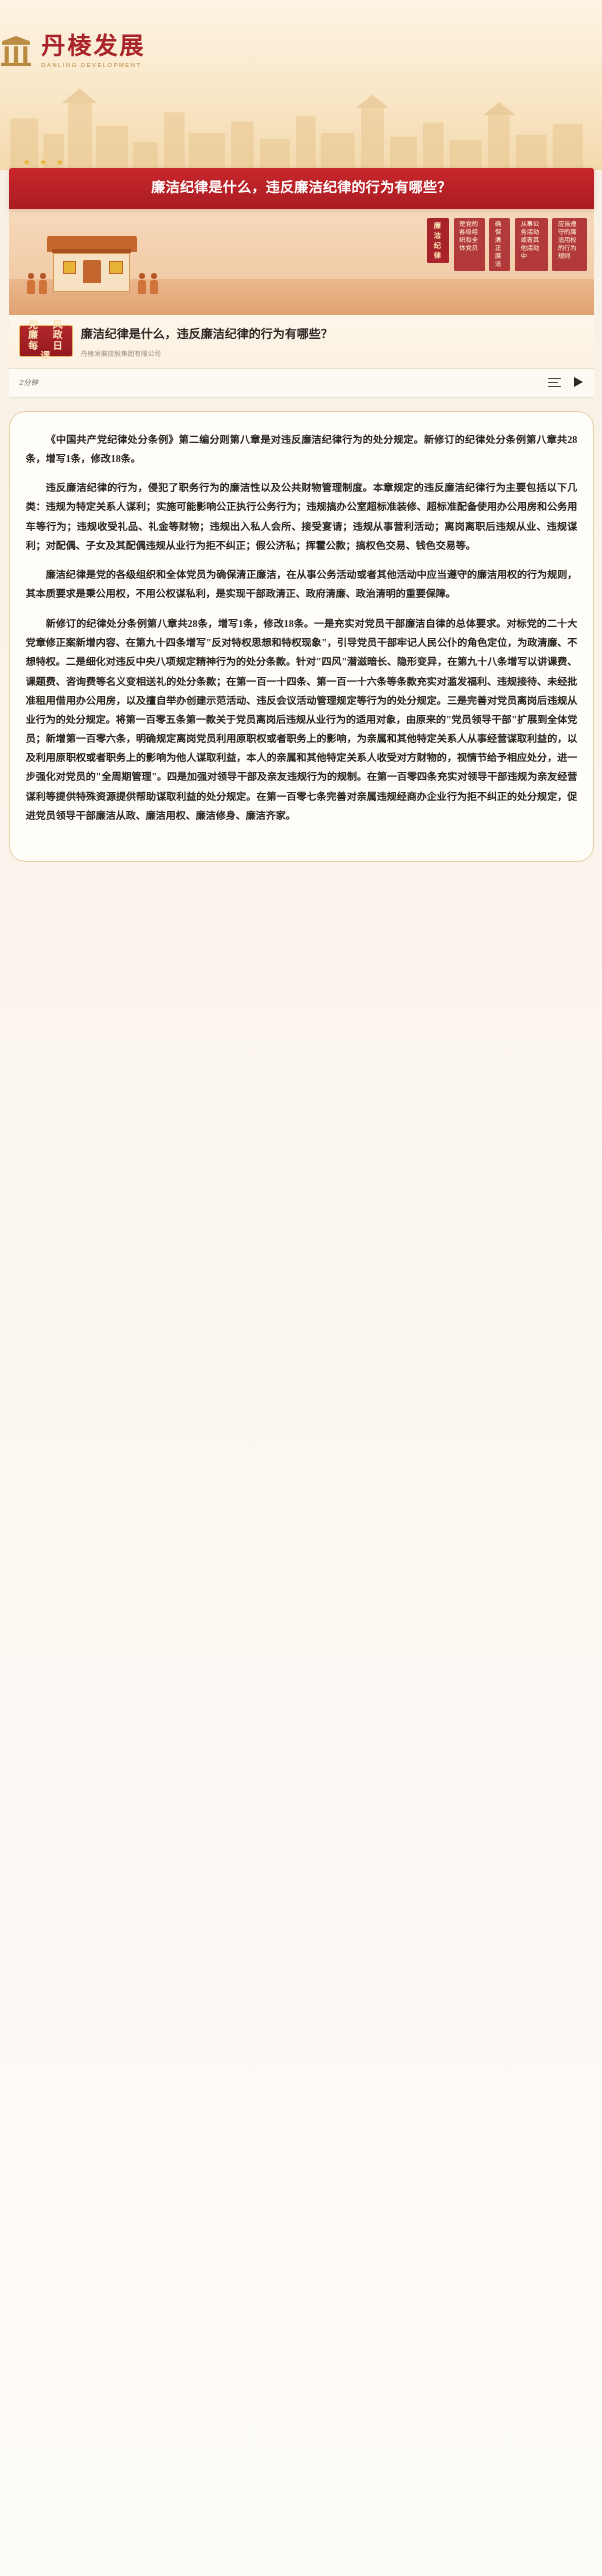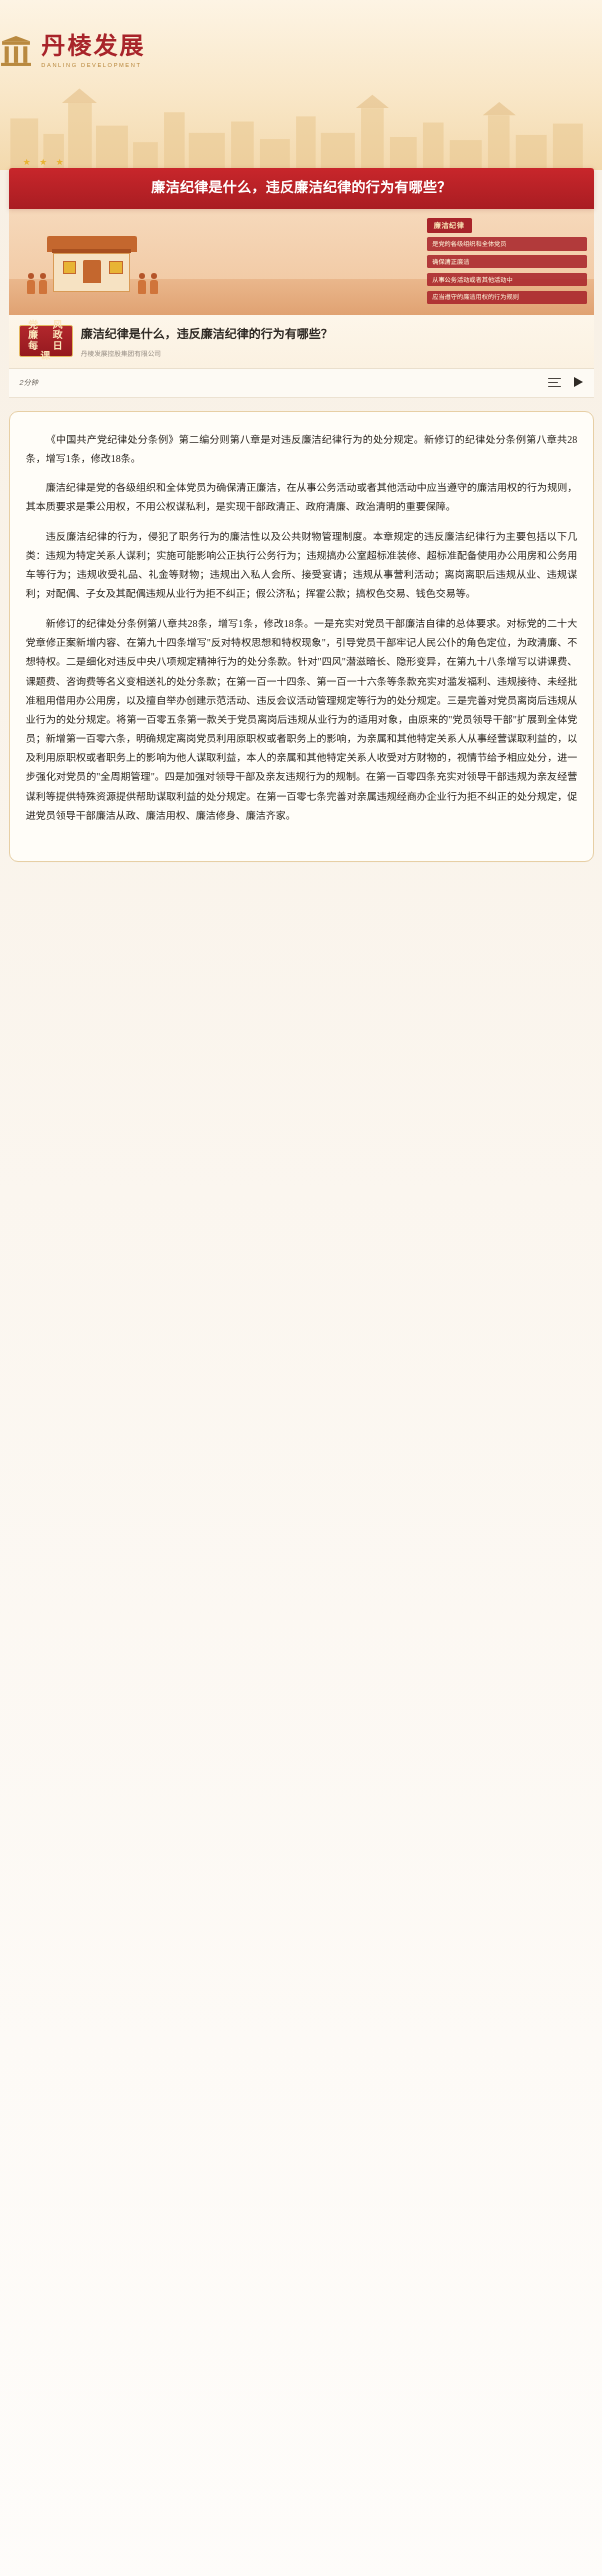--- a/index.html
+++ b/index.html
@@ -162,21 +162,20 @@
     position: absolute; top: 6.7px; left: 0;
     width: 8.2px; height: 14px;
     background: #d0743a;
     border-radius: 2.6px 2.6px 1px 1px;
   }
   .tag-list {
     position: absolute;
     right: 7.2px; top: 8.2px;
     width: 160px;
     display: flex;
-    flex-direction: column;
     gap: 4.6px;
   }
   .tag-title {
     background: #a8242a;
     color: #f8e0b2;
     font-size: 7.2px;
     font-weight: bold;
     padding: 2.6px 7.2px;
     border-radius: 1.5px;
     align-self: flex-start;
@@ -265,23 +264,24 @@
     border-bottom: 5.7px solid transparent;
   }
 
   
   .article-wrap {
     padding: 13.4px 9.3px 0 9.3px;
   }
   .article {
     background: #fffdf8;
     border: 1px solid #e7cfa5;
-    border-radius: 9px;
+    border-radius: 16px;
     padding: 17.5px 15.5px 20.6px 15.5px;
     box-shadow: 0 0.5px 0 rgba(0,0,0,0.02);
+    font-weight: bold;
   }
   .article p {
     margin: 0 0 10.3px 0;
     font-size: 10px;
     line-height: 1.92;
     color: #2b2620;
     text-indent: 2em;
     text-align: justify;
     font-family: "Liberation Serif", "DejaVu Serif", serif;
   }
@@ -410,21 +410,21 @@
           <i></i>
           <i></i>
         </div>
       <div class="icon-play"></div>
     </div>
   </div>
 
   <div class="article-wrap">
     <div class="article">
       <p>《中国共产党纪律处分条例》第二编分则第八章是对违反廉洁纪律行为的处分规定。新修订的纪律处分条例第八章共28条，增写1条，修改18条。</p>
+      <p>违反廉洁纪律的行为，侵犯了职务行为的廉洁性以及公共财物管理制度。本章规定的违反廉洁纪律行为主要包括以下几类：违规为特定关系人谋利；实施可能影响公正执行公务行为；违规搞办公室超标准装修、超标准配备使用办公用房和公务用车等行为；违规收受礼品、礼金等财物；违规出入私人会所、接受宴请；违规从事营利活动；离岗离职后违规从业、违规谋利；对配偶、子女及其配偶违规从业行为拒不纠正；假公济私；挥霍公款；搞权色交易、钱色交易等。</p>
       <p>廉洁纪律是党的各级组织和全体党员为确保清正廉洁，在从事公务活动或者其他活动中应当遵守的廉洁用权的行为规则，其本质要求是秉公用权，不用公权谋私利，是实现干部政清正、政府清廉、政治清明的重要保障。</p>
-      <p>违反廉洁纪律的行为，侵犯了职务行为的廉洁性以及公共财物管理制度。本章规定的违反廉洁纪律行为主要包括以下几类：违规为特定关系人谋利；实施可能影响公正执行公务行为；违规搞办公室超标准装修、超标准配备使用办公用房和公务用车等行为；违规收受礼品、礼金等财物；违规出入私人会所、接受宴请；违规从事营利活动；离岗离职后违规从业、违规谋利；对配偶、子女及其配偶违规从业行为拒不纠正；假公济私；挥霍公款；搞权色交易、钱色交易等。</p>
       <p>新修订的纪律处分条例第八章共28条，增写1条，修改18条。一是充实对党员干部廉洁自律的总体要求。对标党的二十大党章修正案新增内容、在第九十四条增写"反对特权思想和特权现象"，引导党员干部牢记人民公仆的角色定位，为政清廉、不想特权。二是细化对违反中央八项规定精神行为的处分条款。针对"四风"潜滋暗长、隐形变异，在第九十八条增写以讲课费、课题费、咨询费等名义变相送礼的处分条款；在第一百一十四条、第一百一十六条等条款充实对滥发福利、违规接待、未经批准租用借用办公用房，以及擅自举办创建示范活动、违反会议活动管理规定等行为的处分规定。三是完善对党员离岗后违规从业行为的处分规定。将第一百零五条第一款关于党员离岗后违规从业行为的适用对象，由原来的"党员领导干部"扩展到全体党员；新增第一百零六条，明确规定离岗党员利用原职权或者职务上的影响，为亲属和其他特定关系人从事经营谋取利益的，以及利用原职权或者职务上的影响为他人谋取利益，本人的亲属和其他特定关系人收受对方财物的，视情节给予相应处分，进一步强化对党员的"全周期管理"。四是加强对领导干部及亲友违规行为的规制。在第一百零四条充实对领导干部违规为亲友经营谋利等提供特殊资源提供帮助谋取利益的处分规定。在第一百零七条完善对亲属违规经商办企业行为拒不纠正的处分规定，促进党员领导干部廉洁从政、廉洁用权、廉洁修身、廉洁齐家。</p>
     </div>
   </div>
 
 
 </div>
 
 
 </body></html>

